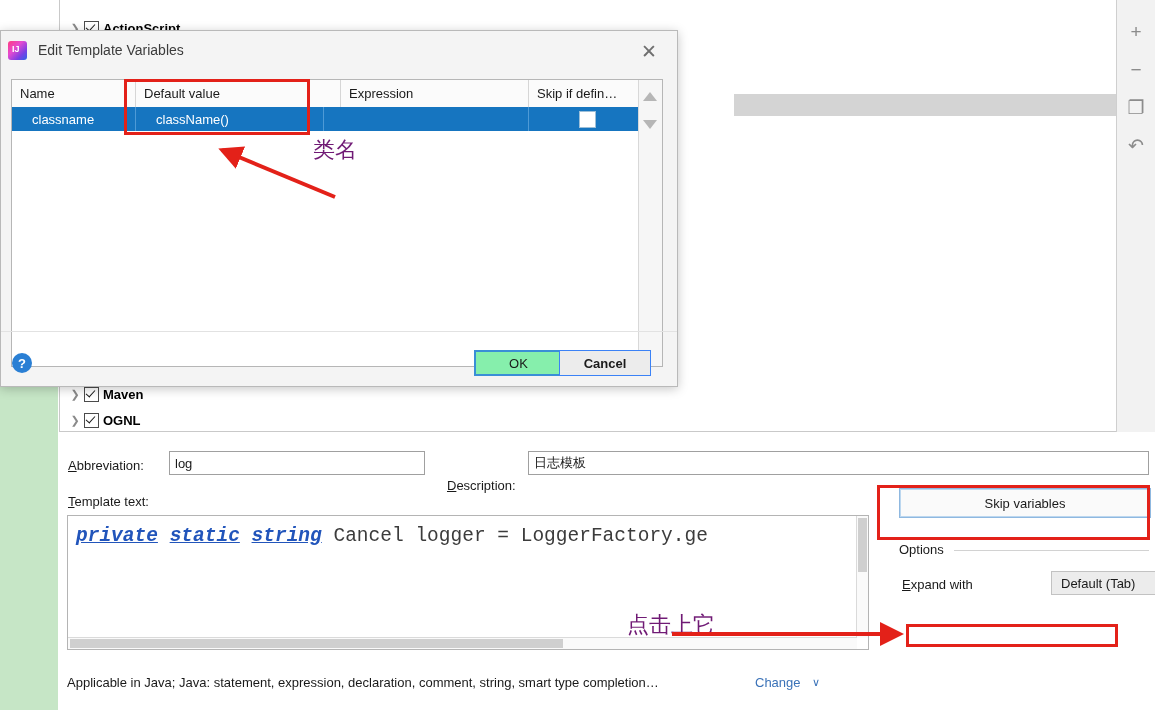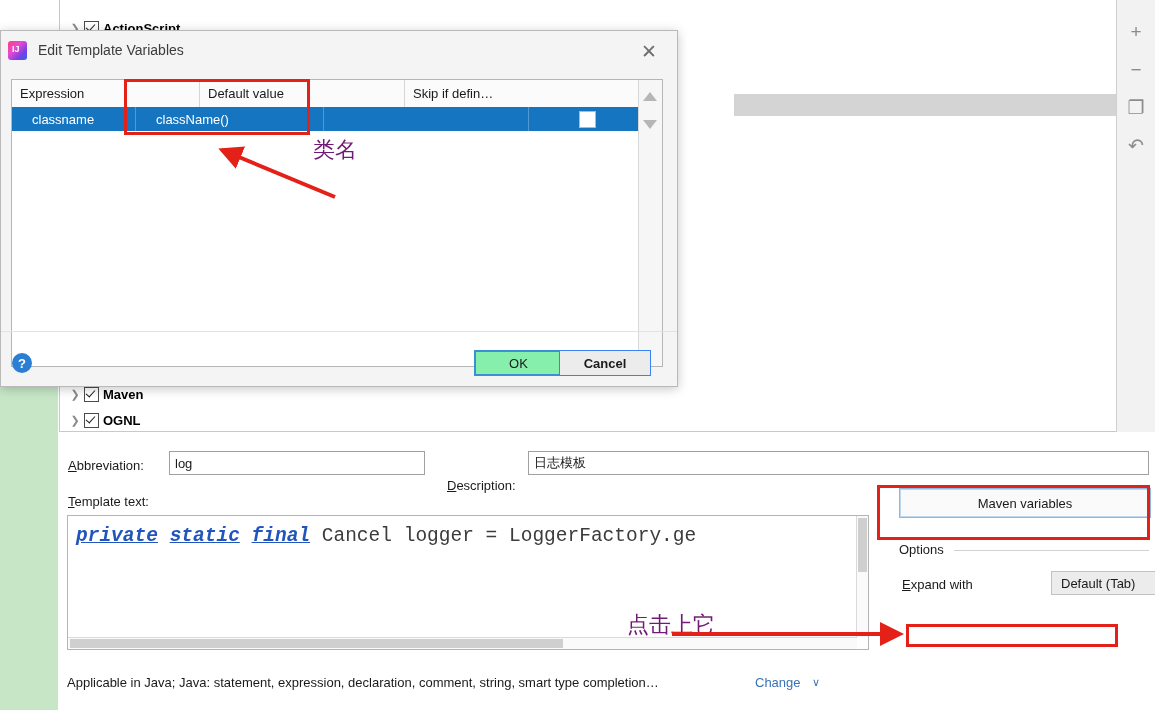--- a/index.html
+++ b/index.html
@@ -510,31 +510,31 @@
 
     <div class="form-label" id="lbl-abbrev"><span class="ul">A</span>bbreviation:</div>
     <input id="input-abbrev" type="text" value="log" style="">
 
     <div class="form-label" id="lbl-desc"><span class="ul">D</span>escription:</div>
     <input id="input-desc" type="text" value="日志模板" style="">
 
     <div class="form-label" id="lbl-template"><span class="ul">T</span>emplate text:</div>
 
     <div id="template-box">
-      <div id="template-text"><span class="kw">private</span> <span class="kw">static</span> <span class="kw">final</span><span> Cancel logger = LoggerFactory.ge</span></div>
+      <div id="template-text"><span class="kw">private</span> <span class="kw">static</span> <span class="kw">string</span><span> Cancel logger = LoggerFactory.ge</span></div>
       <div id="tpl-vscroll">
         <div id="tpl-vthumb"></div>
       </div>
       <div id="tpl-hscroll">
         <div id="tpl-hthumb"></div>
       </div>
     </div>
 
     <div id="edit-vars-btn">
-      <span>Maven variables</span>
+      <span>Skip variables</span>
     </div>
 
     <div id="options-label">Options</div>
     <div id="options-line"></div>
 
     <div id="lbl-expand"><span class="ul">E</span>xpand with</div>
     <div id="expand-select">
       <span>Default (Tab)</span>
 
     </div>
@@ -549,22 +549,23 @@
 <div id="dialog">
 
   <div id="dialog-titlebar">
     <div id="dialog-icon"></div>
     <div id="dialog-title">Edit Template Variables</div>
     <div id="dialog-close">✕</div>
   </div>
 
   <div id="vars-table">
     <div id="vt-header">
+      <div class="th col-name">Name</div>
+      <div class="th col-default">Default value</div>
       <div class="th col-expr">Expression</div>
-      <div class="th col-default">Default value</div>
       <div class="th col-skip">Skip if defin…</div>
     </div>
 
     <div id="vt-row">
       <div class="td col-name">classname</div>
       <div class="td col-expr">className()</div>
       <div class="td col-default"></div>
       <div class="td col-skip">
         <span id="vt-cb"></span>
       </div>

